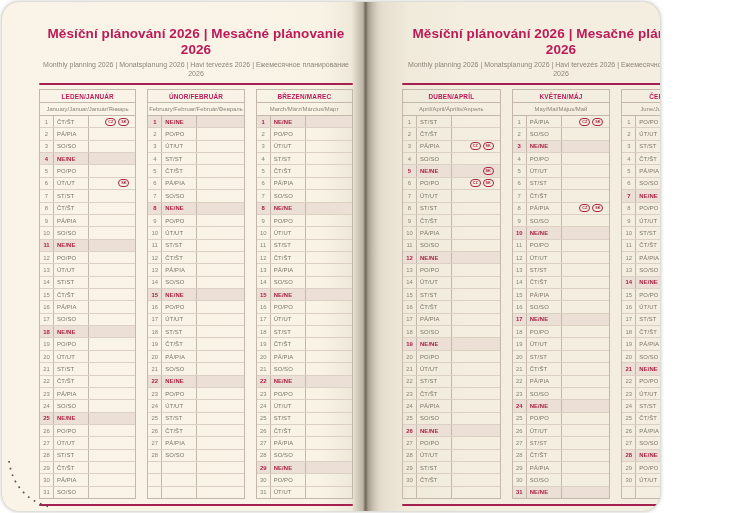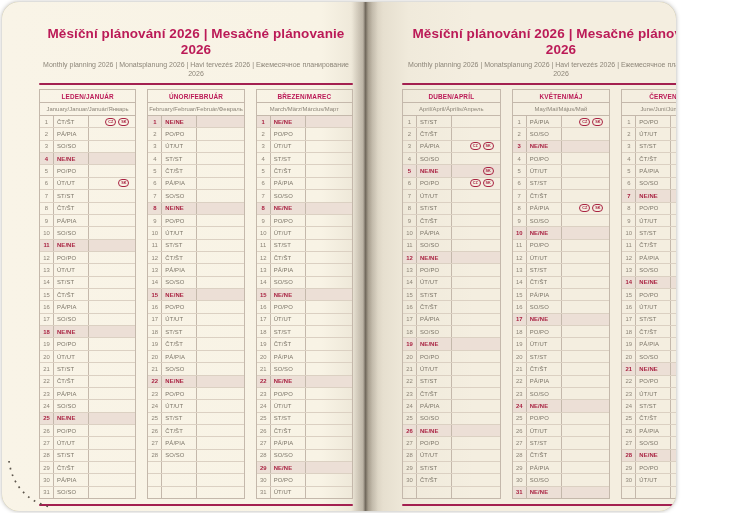--- a/index.html
+++ b/index.html
@@ -2,21 +2,21 @@
 <html style="--accent_title: #bb1a57; --accent_day: #a92342; --rule: #a32050; --row_highlight: #ecdfd6; --border: #c4b8ab; --row_border: #dbd0c2; --text_gray: #7c7568; --num_gray: #8c8477; --subtitle_gray: #8d8679;"><head>
 <meta charset="utf-8">
 <style>
   html,body{margin:0;padding:0;background:#ffffff;}
   body{width:729px;height:513px;position:relative;overflow:hidden;
        font-family:"Liberation Sans","DejaVu Sans",sans-serif;}
   .book{position:absolute;left:2px;top:2px;width:658px;height:509px;
         border-radius:17px;overflow:hidden;background:#fef9c3;
         box-shadow:0 0 4px rgba(80,75,65,.45), inset 0 6px 8px -5px rgba(60,50,40,.35),
                    inset 0 -6px 8px -5px rgba(60,50,40,.35), inset 5px 0 6px -4px rgba(60,50,40,.18),
-                   inset -5px 0 6px -4px rgba(60,50,40,.25);padding-left:16px;}
+                   inset -5px 0 6px -4px rgba(60,50,40,.25);}
   .page{position:absolute;top:0;height:100%;}
   .page.left{left:0;width:363px;
      background:linear-gradient(to right,#f9f4e7 0,#f8f3e5 88%,#efe9da 96%,#d6cebe 99.5%,#b8af9f 100%);}
   .page.right{left:363px;width:362px;
      background:linear-gradient(to right,#aca390 0,#d3cbbb 2%,#e6dfcf 5%,#f0eadb 12%,#f4eee0 30%,#f4eee0 94%,#e9e2d3 100%);}
   .spine{position:absolute;top:0;left:350px;width:26px;height:100%;pointer-events:none;
      background:linear-gradient(to right,rgba(70,60,50,0) 0,rgba(70,60,50,.18) 42%,rgba(55,47,40,.5) 52%,rgba(70,60,50,.2) 62%,rgba(70,60,50,0) 100%);}
   .content{position:absolute;top:24px;}
   .content.cl{left:37px;width:314px;}
   .content.cr{left:400px;width:318px;}

